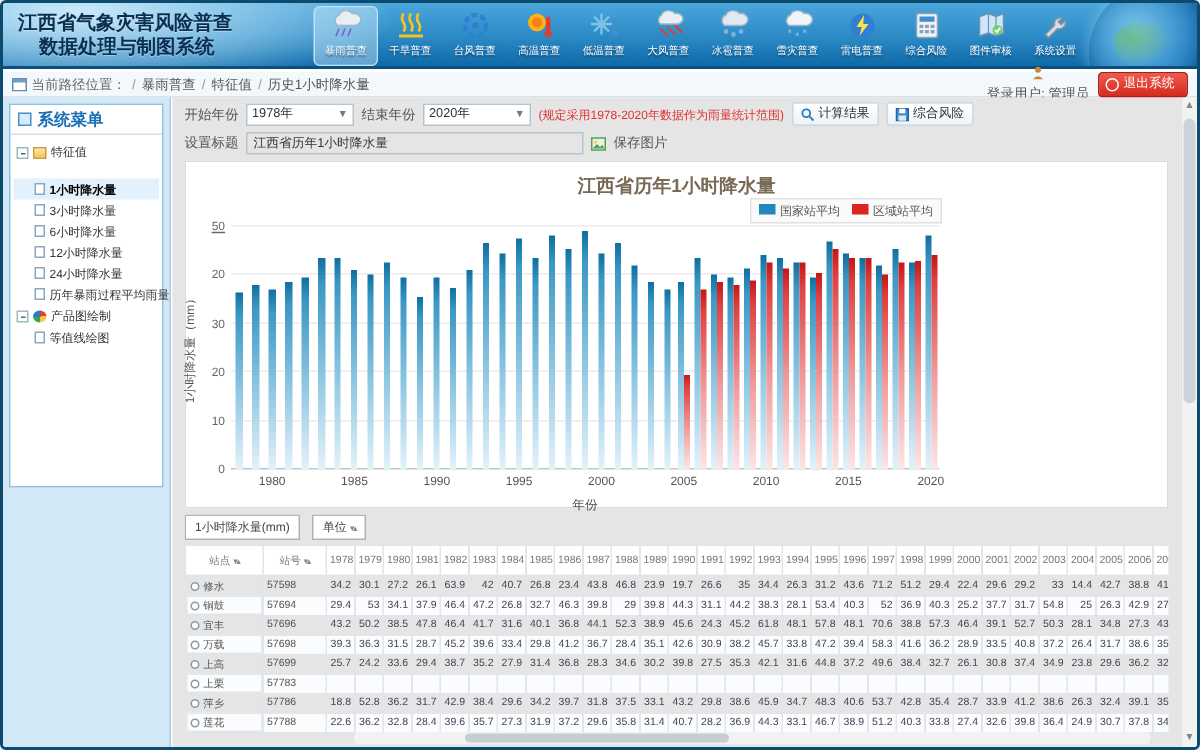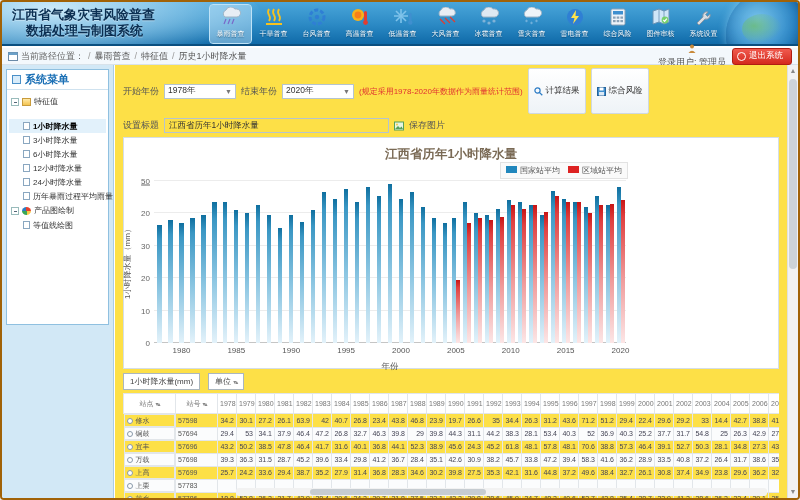--- a/index.html
+++ b/index.html
@@ -1,17 +1,17 @@
 <!DOCTYPE html>
 <html><head>
 <meta charset="utf-8">
 <style>
   * { margin:0; padding:0; box-sizing:border-box; }
   html,body { width:800px; height:500px; font-family:"Liberation Sans","DejaVu Sans",sans-serif; background:#e8edf2; overflow:hidden; }
-  .window { position:absolute; inset:0; border:2px solid #a16207; border-radius:4px; overflow:hidden; background:#fff; }
+  .window { position:absolute; inset:0; border:2px solid #0c4a6e; border-radius:4px; overflow:hidden; background:#fff; }
 
   
   .header { position:absolute; left:0; top:0; width:100%; height:44px;
     background:linear-gradient(180deg,#4aa6da 0%,#2b89c4 55%,#0f6aa8 100%); border-bottom:2px solid #0a4f80; overflow:hidden; }
   .header::before { content:""; position:absolute; left:-40px; top:-30px; width:300px; height:90px;
     background:radial-gradient(ellipse at 30% 40%, rgba(210,238,252,.95) 0%, rgba(160,212,240,.55) 45%, rgba(120,190,230,0) 72%); border-radius:50%; }
   .app-title { position:absolute; left:10px; top:5px; z-index:2; color:#0b2f52; font-weight:bold; font-size:13px; line-height:16px; text-shadow:0 1px 0 rgba(255,255,255,.35); }
   .app-title .l2 { padding-left:14px; }
   .earth { position:absolute; right:-18px; top:-12px; width:90px; height:90px; border-radius:50%;
     background:radial-gradient(circle at 35% 35%, #7ec8ef 0%, #2c86c6 45%, #0b4a7e 80%);
@@ -44,28 +44,28 @@
   .tree-group { display:flex; align-items:center; gap:3px; padding:2px 2px; cursor:pointer; }
   .expander { width:8px; height:8px; border:1px solid #9bb; background:#fff; position:relative; flex:none; }
   .expander::after { content:""; position:absolute; left:1.5px; top:3px; width:3.5px; height:1px; background:#567; }
   .g-icon { width:9px; height:8px; flex:none; background:linear-gradient(#ffe9a8,#f3c34f); border:1px solid #c89b3c; }
   .g-icon.pie { border-radius:50%; border:none; background:conic-gradient(#e4412e 0 25%, #f7c948 0 50%, #3aa655 0 75%, #2b7bc4 0 100%); }
   .tree-leaf { display:flex; align-items:center; gap:3px; padding:1.5px 2px 1.5px 14px; cursor:pointer; white-space:nowrap; }
   .tree-leaf.sel { font-weight:bold; color:#000; background:#e2f1fb;margin-top:10px; }
   .doc { width:7px; height:8px; border:1px solid #8aa7c0; background:#fff; flex:none; }
 
   
-  .main { position:absolute; left:113px; top:63px; right:11px; bottom:0; background:#fde047; overflow:hidden; }
+  .main { position:absolute; left:113px; top:63px; right:11px; bottom:0; background:#e5e5e5; overflow:hidden; }
   .formrow { display:flex; align-items:center; gap:5px; padding:3px 8px 1px 8px; font-size:9px; color:#555; }
   .flabel { white-space:nowrap; }
   .fselect { width:72px; height:15px; border:1px solid #b5c4cf; background:#fff; font-size:8.5px; color:#333; display:flex; align-items:center; justify-content:space-between; padding:0 3px; }
   .fselect .car { font-size:7px; color:#777; }
   .ftext { width:225px; height:15px; border:1px solid #b5c4cf; font-size:8.5px; color:#333; display:flex; align-items:center; padding:0 4px; }
   .hint { color:#e03131; font-size:8px; white-space:nowrap; }
-  .tool-btn { display:flex; align-items:center; gap:3px; border:1px solid #cfd8e0; background:linear-gradient(#ffffff,#eef3f7); border-radius:2px; padding:16px 5px; font-size:8.5px; color:#333; cursor:pointer; white-space:nowrap; }
+  .tool-btn { display:flex; align-items:center; gap:3px; border:1px solid #cfd8e0; background:linear-gradient(#ffffff,#eef3f7); border-radius:2px; padding:1px 5px; font-size:8.5px; color:#333; cursor:pointer; white-space:nowrap; }
 
   
   .chart-panel { position:relative; margin:3px 8px 0 8px; height:232px; border:1px solid #d5dee6; background:#fff; }
   .chart-title { text-align:center; font-size:12.5px; font-weight:bold; color:#7a6a55; margin-top:8px; }
   .plot-wrap { position:absolute; left:30px; top:43px; width:472px; height:162px; }
   .legend { position:absolute; right:-2px; top:-19px; display:flex; gap:8px; background:#fafafa; border:1px solid #e2e2e2; padding:2px 5px; font-size:8px; color:#555; align-items:center; }
   .legend .sw { width:11px; height:7px; display:inline-block; margin-right:3px; }
   .gridline { position:absolute; left:0; width:100%; height:1px; background:#ececec; }
   .gridline.axis { background:#c5c5c5; }
   .ytick { position:absolute; left:-24px; width:20px; text-align:right; font-size:8px; color:#666; transform:translateY(-50%); }

